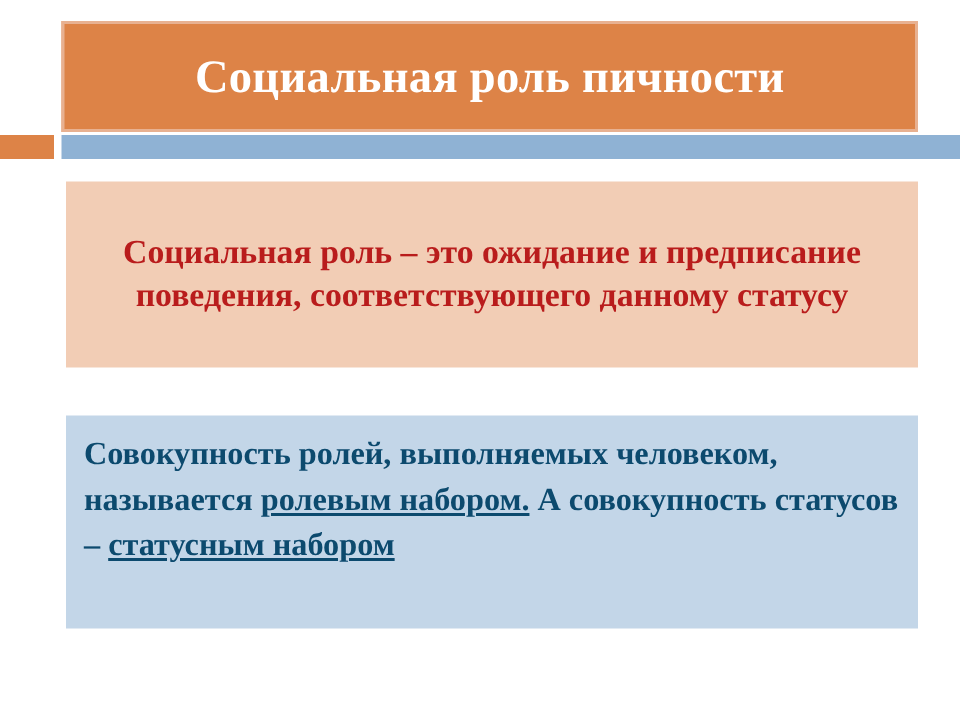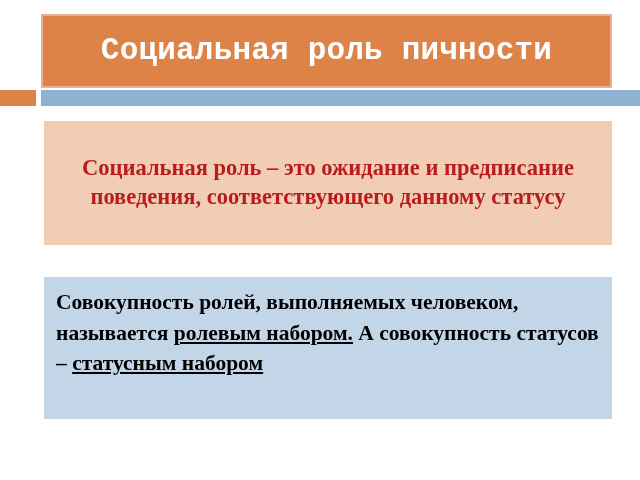--- a/index.html
+++ b/index.html
@@ -40,21 +40,20 @@
     padding: 0 8px;
   }
   #title-text {
     color: #ffffff;
     font-size: 31px;
     font-weight: bold;
     line-height: 1.05;
     letter-spacing: 0.2px;
     text-align: center;
     white-space: nowrap;
-    font-family: Liberation Mono, monospace;
   }
 
   
   #accent-square {
     position: absolute;
     left: 0px;
     top: 90px;
     width: 36px;
     height: 16px;
     background: #DD8347;
@@ -98,21 +97,21 @@
     top: 277px;
     width: 568px;
     height: 142px;
     background: #C3D6E8;
     display: flex;
     align-items: flex-start;
     justify-content: flex-start;
     padding: 10px 12px 6px 12px;
   }
   #roleset-text {
-    color: #000000;
+    color: #0c4a6e;
     font-size: 21.5px;
     font-weight: bold;
     line-height: 1.42;
     text-align: left;
   }
   .term {
     text-decoration: underline;
     text-underline-offset: 2px;
   }
 </style>

